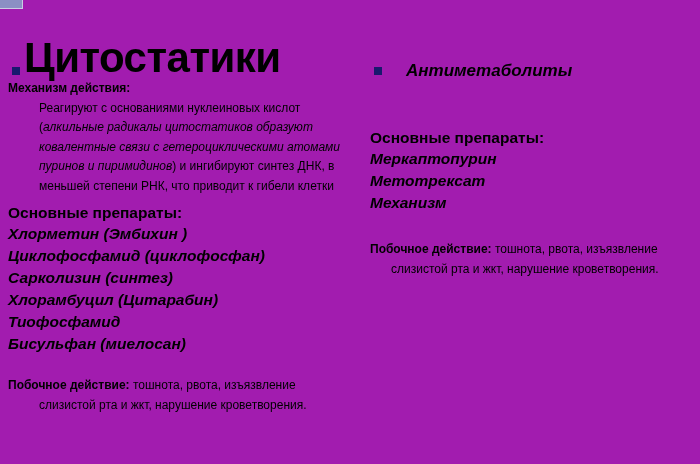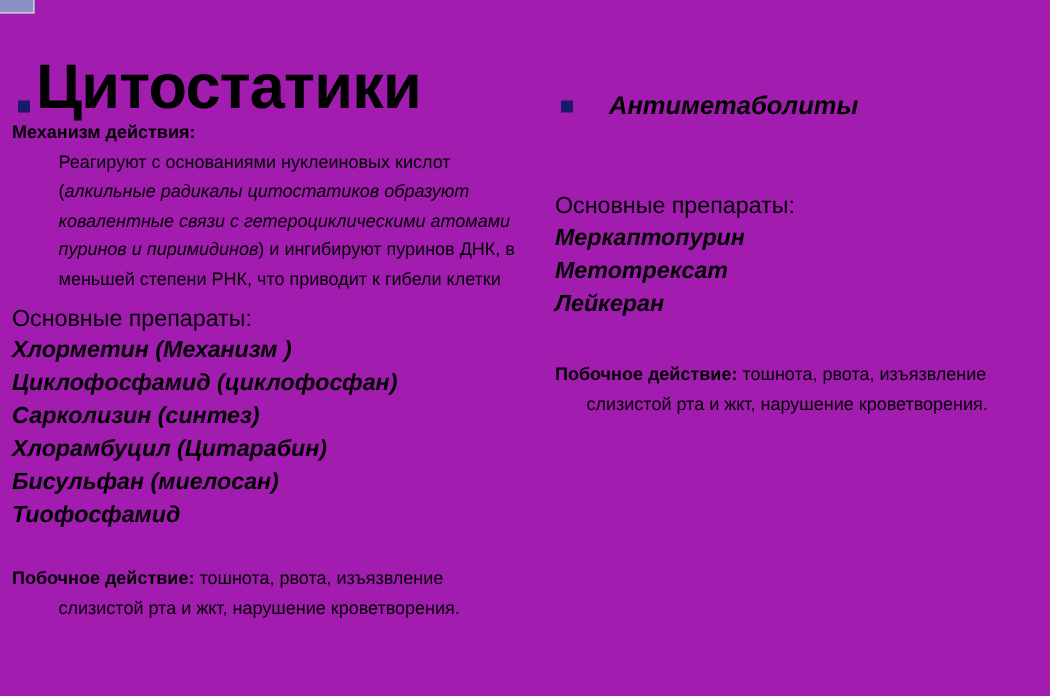--- a/index.html
+++ b/index.html
@@ -83,21 +83,21 @@
   .column.right .para {
     padding-left: 21px;
     text-indent: -21px;
   }
 
   .para b { font-weight: bold; }
   .para i { font-style: italic; }
 
   .drug-head {
     font-size: 15.5px;
-    font-weight: normal;
+    font-weight: bold;
     line-height: 21px;
     margin: 0;
   }
   .drug-item {
     font-size: 15.5px;
     font-weight: bold;
     font-style: italic;
     line-height: 22px;
     margin: 0;
     white-space: nowrap;
@@ -115,52 +115,52 @@
   <div class="corner-artifact"></div>
 
   <h1 class="slide-title">Цитостатики</h1>
 
   <div class="column left">
 
     <div class="bullet-head">
       <span class="bullet-square"></span>
     </div>
 
-    <p class="para"><b>Механизм действия:</b><br><span>Реагируют с основаниями нуклеиновых кислот (</span><i>алкильные радикалы цитостатиков образуют ковалентные связи с гетероциклическими атомами пуринов и пиримидинов</i><span>) и ингибируют пуринов ДНК, в меньшей степени РНК, что приводит к гибели клетки</span></p>
+    <p class="para"><b>Механизм действия:</b><br><span>Реагируют с основаниями нуклеиновых кислот (</span><i>алкильные радикалы цитостатиков образуют ковалентные связи с гетероциклическими атомами пуринов и пиримидинов</i><span>) и ингибируют синтез ДНК, в меньшей степени РНК, что приводит к гибели клетки</span></p>
 
     <div class="gap-sm"></div>
 
     <p class="drug-head">Основные препараты:</p>
-    <p class="drug-item">Хлорметин (Механизм )</p>
+    <p class="drug-item">Хлорметин (Эмбихин )</p>
     <p class="drug-item">Циклофосфамид (циклофосфан)</p>
     <p class="drug-item">Сарколизин (синтез)</p>
     <p class="drug-item">Хлорамбуцил (Цитарабин)</p>
+    <p class="drug-item">Тиофосфамид</p>
     <p class="drug-item">Бисульфан (миелосан)</p>
-    <p class="drug-item">Тиофосфамид</p>
 
     <div class="gap-lg"></div>
 
     <p class="para"><b>Побочное действие:</b><span> тошнота, рвота, изъязвление слизистой рта и жкт, нарушение кроветворения.</span></p>
 
   </div>
 
   <div class="column right">
 
     <div class="bullet-head">
       <span class="bullet-square"></span>
       <span>Антиметаболиты</span>
     </div>
 
 
     <div class="gap-xl"></div>
 
     <p class="drug-head">Основные препараты:</p>
     <p class="drug-item">Меркаптопурин</p>
     <p class="drug-item">Метотрексат</p>
-    <p class="drug-item">Лейкеран</p>
+    <p class="drug-item">Механизм</p>
 
     <div class="gap-xl"></div>
 
     <p class="para"><b>Побочное действие:</b><span> тошнота, рвота, изъязвление слизистой рта и жкт, нарушение кроветворения.</span></p>
 
   </div>
 
 </div>
 
 </body></html>

